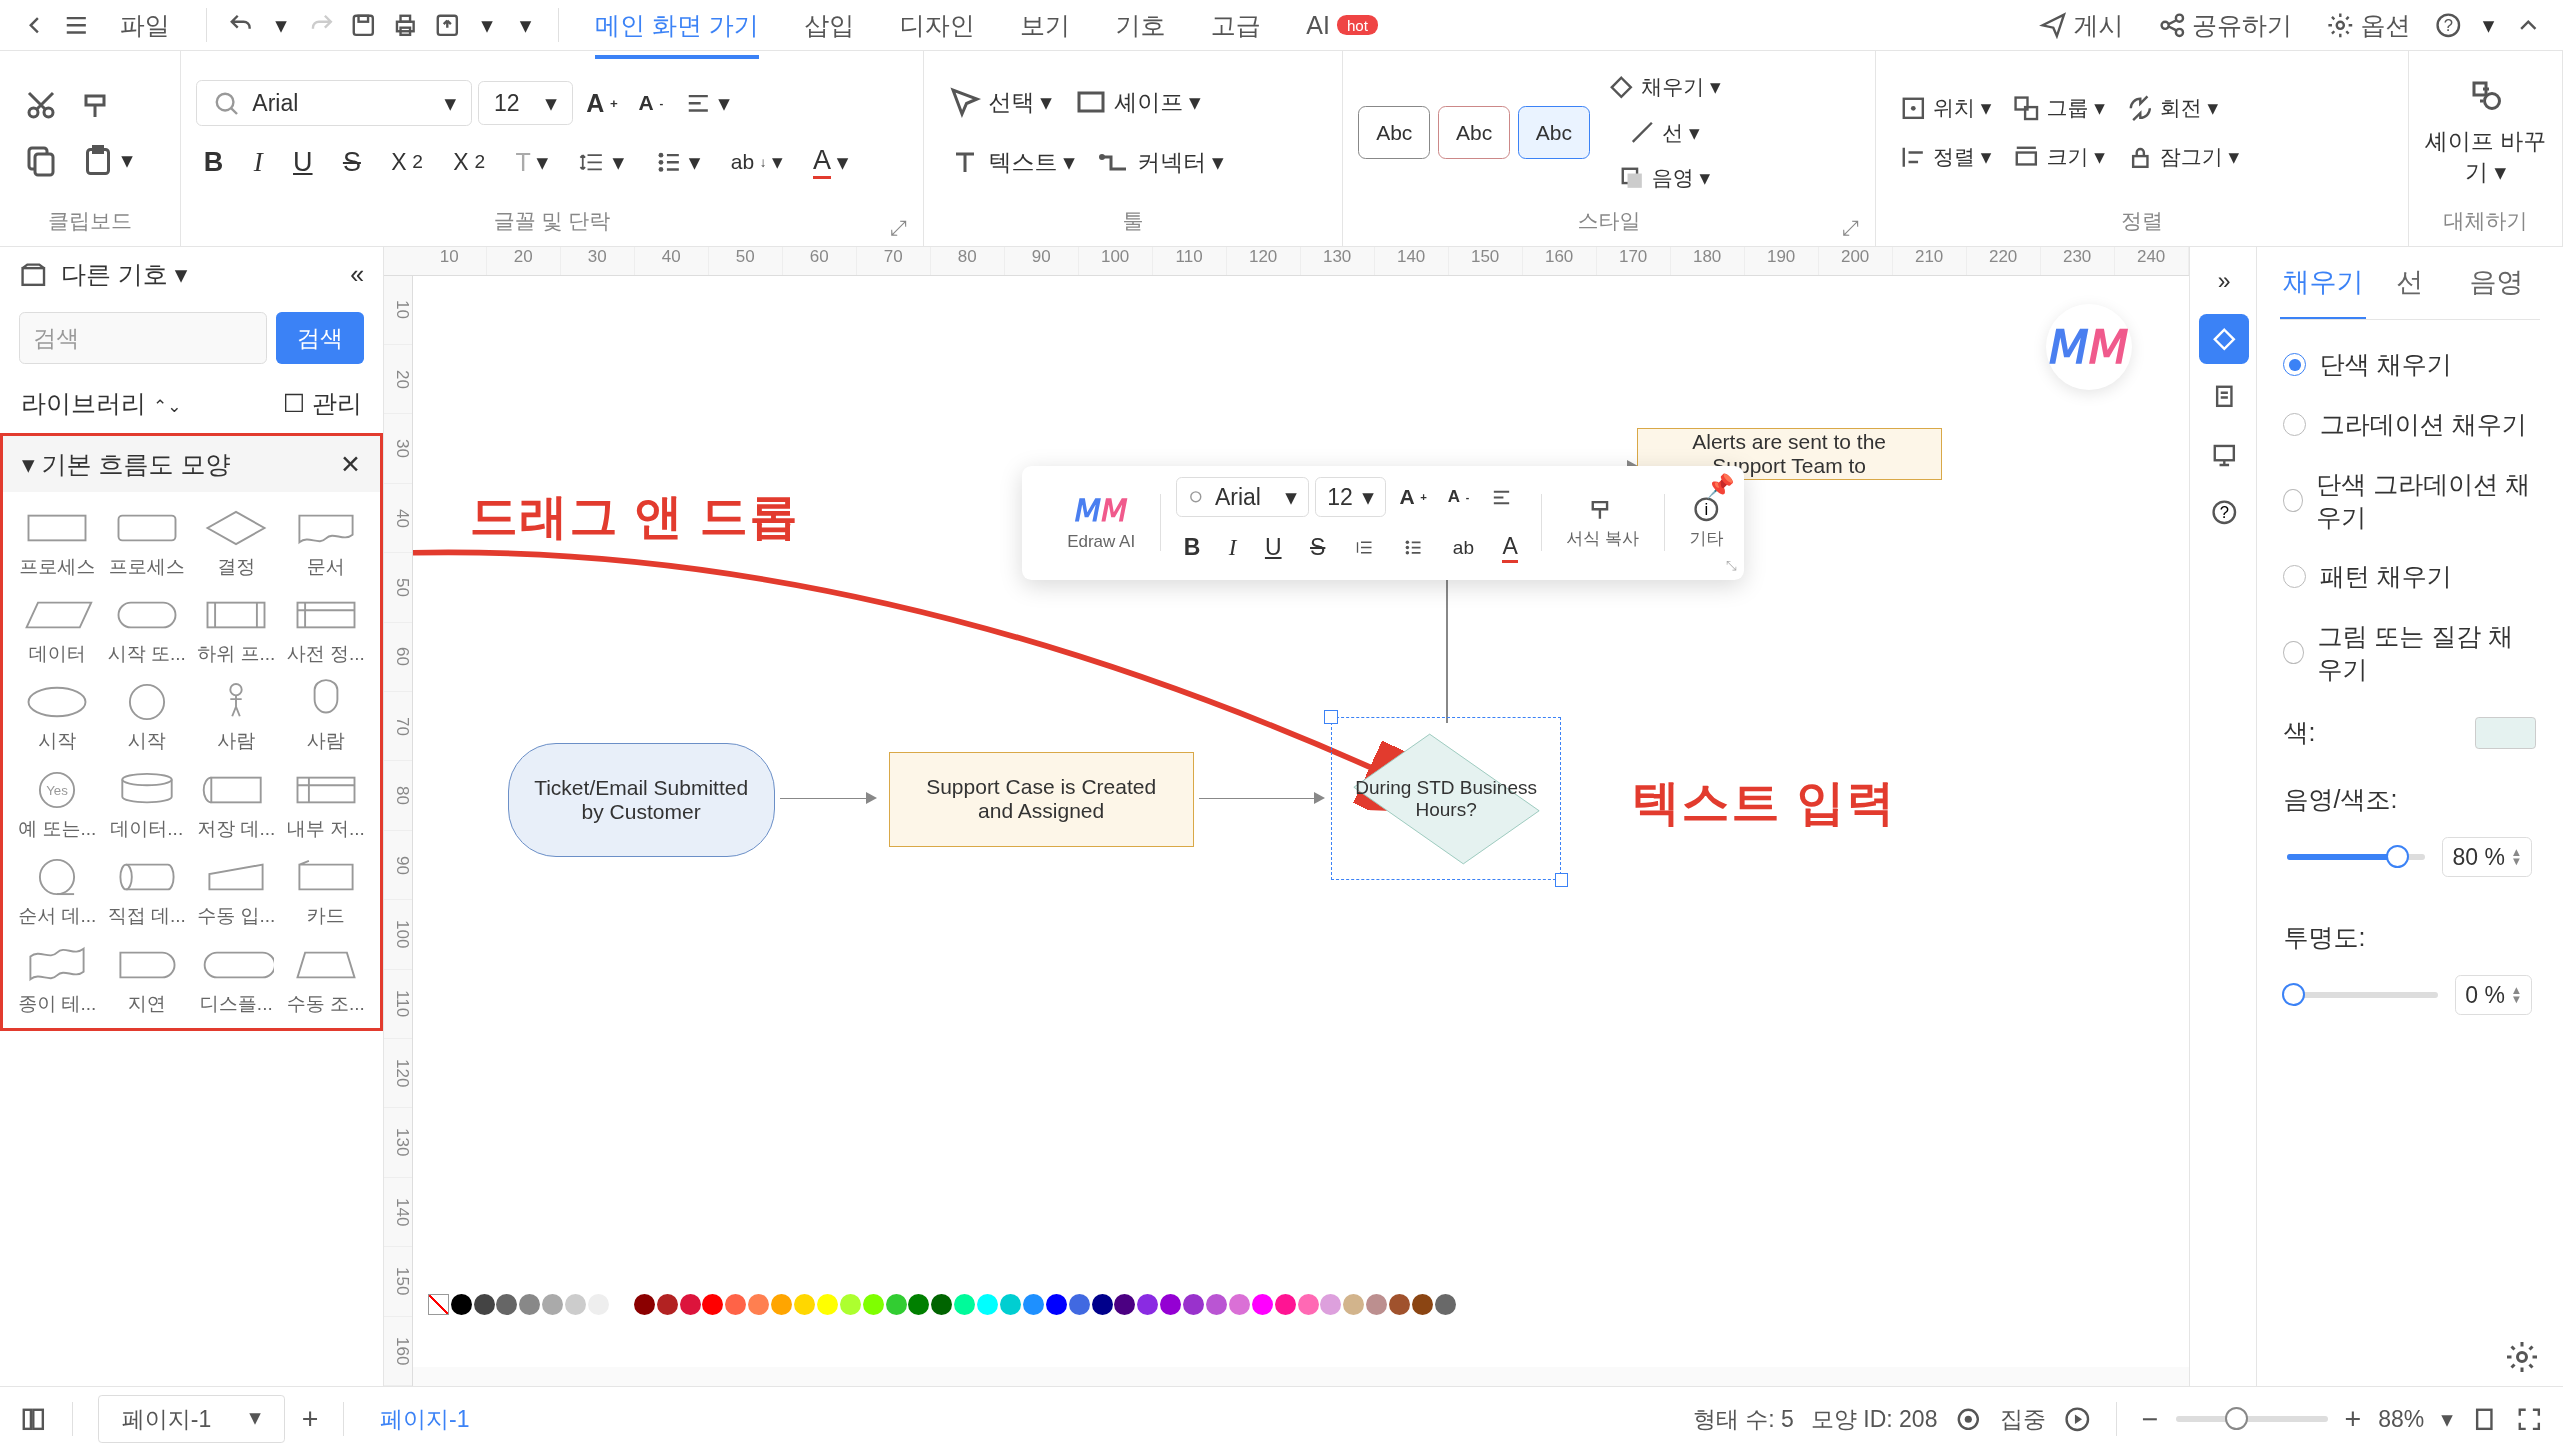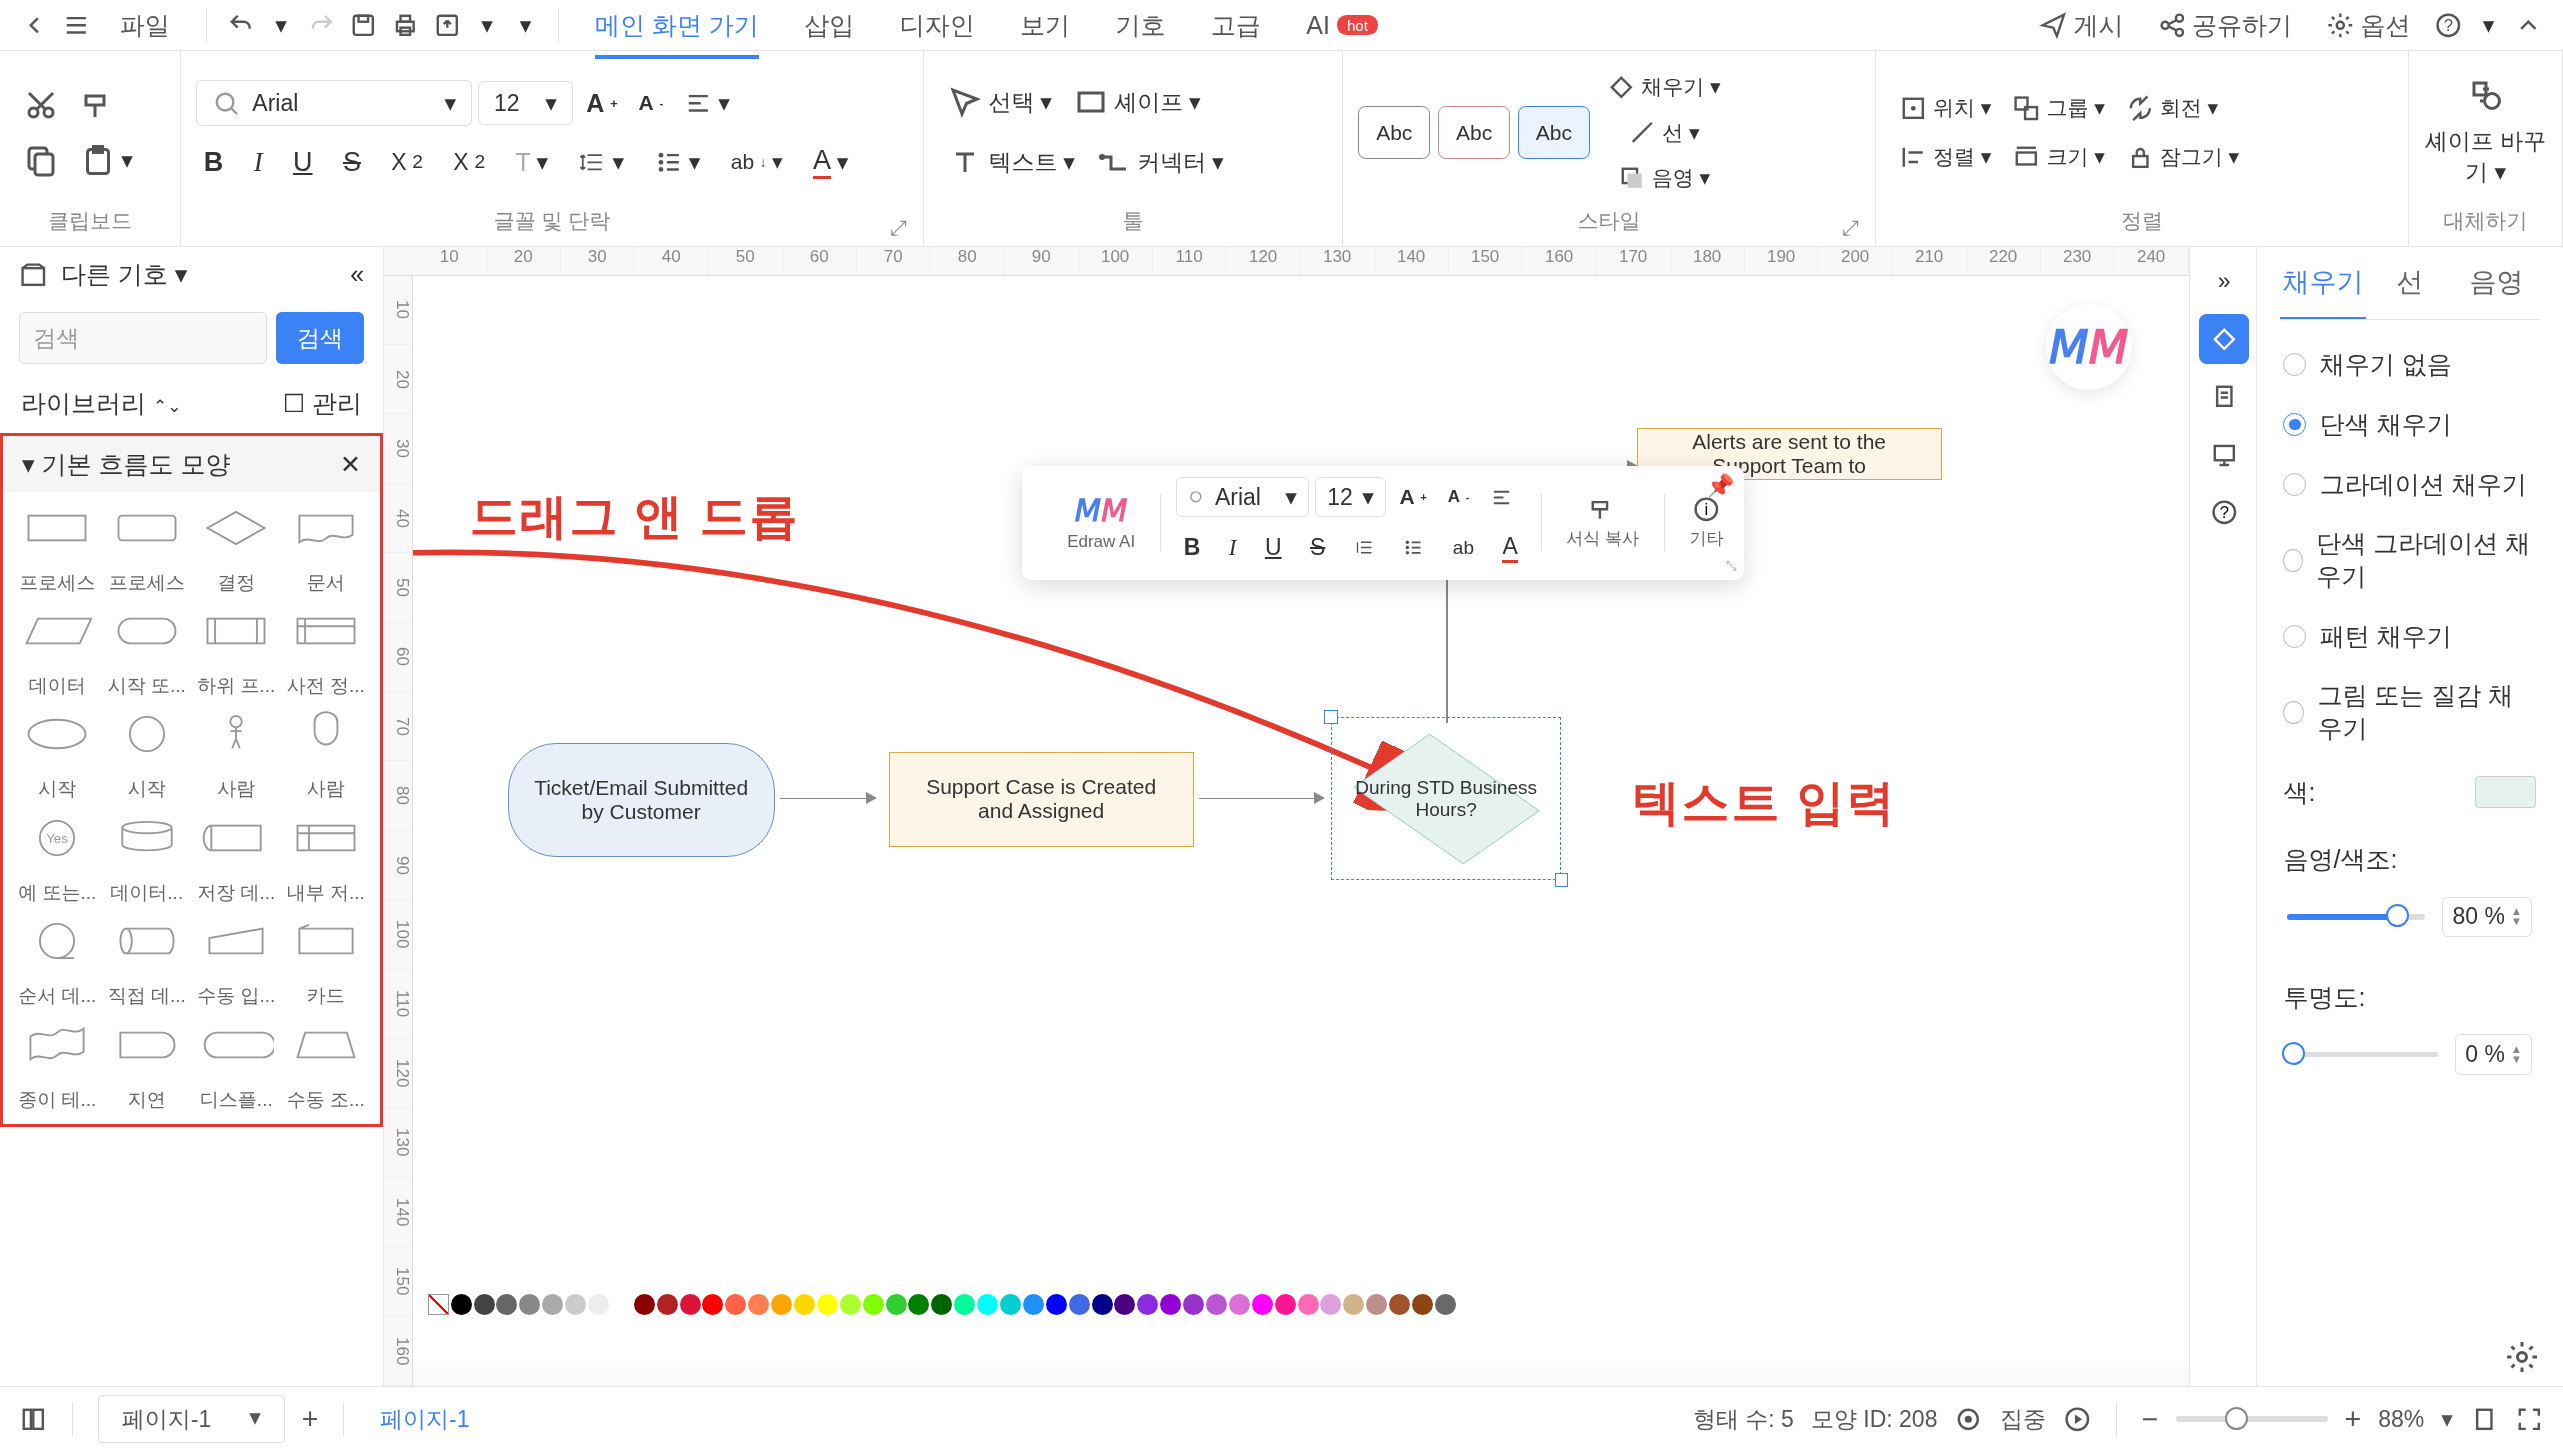--- a/index.html
+++ b/index.html
@@ -34,21 +34,21 @@
 
 .main-area { display: flex; height: calc(1451px - 51px - 196px - 65px); }
 .left-panel { width: 434px; display: flex; flex-direction: column; border-right: 1px solid #e5e5e5; }
 .lib-header { display: flex; align-items: center; padding: 11.4px 19px; gap: 13.3px; font-size: 25px; }
 .search-row { display: flex; gap: 9.5px; padding: 9.5px 19px; }
 .search-input { flex: 1; border: 1px solid #ddd; border-radius: 5.7px; padding: 9.5px 13.3px; font-size: 23px; background: #f9f9f9; color: #999; }
 .search-btn { background: #3b82f6; color: #fff; border: none; border-radius: 5.7px; padding: 9.5px 21px; font-size: 23px; cursor: pointer; }
 .lib-row { display: flex; justify-content: space-between; align-items: center; padding: 13.3px 21px; font-size: 25px; }
 .category-header { display: flex; align-items: center; justify-content: space-between; padding: 11.4px 19px; background: #f5f5f5; font-size: 25px; border: 3.8px solid #e23b2e; border-bottom: none; }
 .shapes-grid { display: grid; grid-template-columns: repeat(4, 1fr); gap: 11.4px; padding: 11.4px 15.2px; border: 3.8px solid #e23b2e; border-top: none; overflow-y: auto; }
-.shape-cell { display: flex; flex-direction: column; align-items: center; gap: 18px; cursor: pointer; }
+.shape-cell { display: flex; flex-direction: column; align-items: center; gap: 2px; cursor: pointer; }
 .shape-preview { width: 76px; height: 48px; display: flex; align-items: center; justify-content: center; }
 .shape-label { font-size: 19px; color: #666; text-align: center; white-space: nowrap; overflow: hidden; text-overflow: ellipsis; max-width: 86px; }
 
 
 .canvas-wrap { flex: 1; display: flex; flex-direction: column; position: relative; background: #fafafa; }
 .hruler { height: 28.6px; background: #f8f8f8; border-bottom: 1px solid #ddd; display: flex; font-size: 17px; color: #888; padding-left: 28.6px; }
 .hruler-tick { width: 74px; text-align: center; border-right: 1px solid #eee; }
 .vruler { position: absolute; left: 0; top: 28.6px; bottom: 0; width: 28.6px; background: #f8f8f8; border-right: 1px solid #ddd; display: flex; flex-direction: column; font-size: 17px; color: #888; }
 .vruler-tick { height: 74px; writing-mode: vertical-rl; text-align: center; border-bottom: 1px solid #eee; }
 .canvas { position: absolute; left: 28.6px; top: 28.6px; right: 0; bottom: 19px; background: #fff; }
@@ -836,24 +836,20 @@
         </div>
     </div>
     <div class="right-body">
       <div class="right-tabs">
         <div class="right-tab active">채우기</div>
         <div class="right-tab">선</div>
         <div class="right-tab">음영</div>
       </div>
       <div id="fill-options" style="padding-top:15.2px;">
           <div class="radio-row">
-            <div class="radio "></div>
-            <span>채우기 없음</span>
-          </div>
-          <div class="radio-row">
             <div class="radio checked"></div>
             <span>단색 채우기</span>
           </div>
           <div class="radio-row">
             <div class="radio "></div>
             <span>그라데이션 채우기</span>
           </div>
           <div class="radio-row">
             <div class="radio "></div>
             <span>단색 그라데이션 채우기</span>

